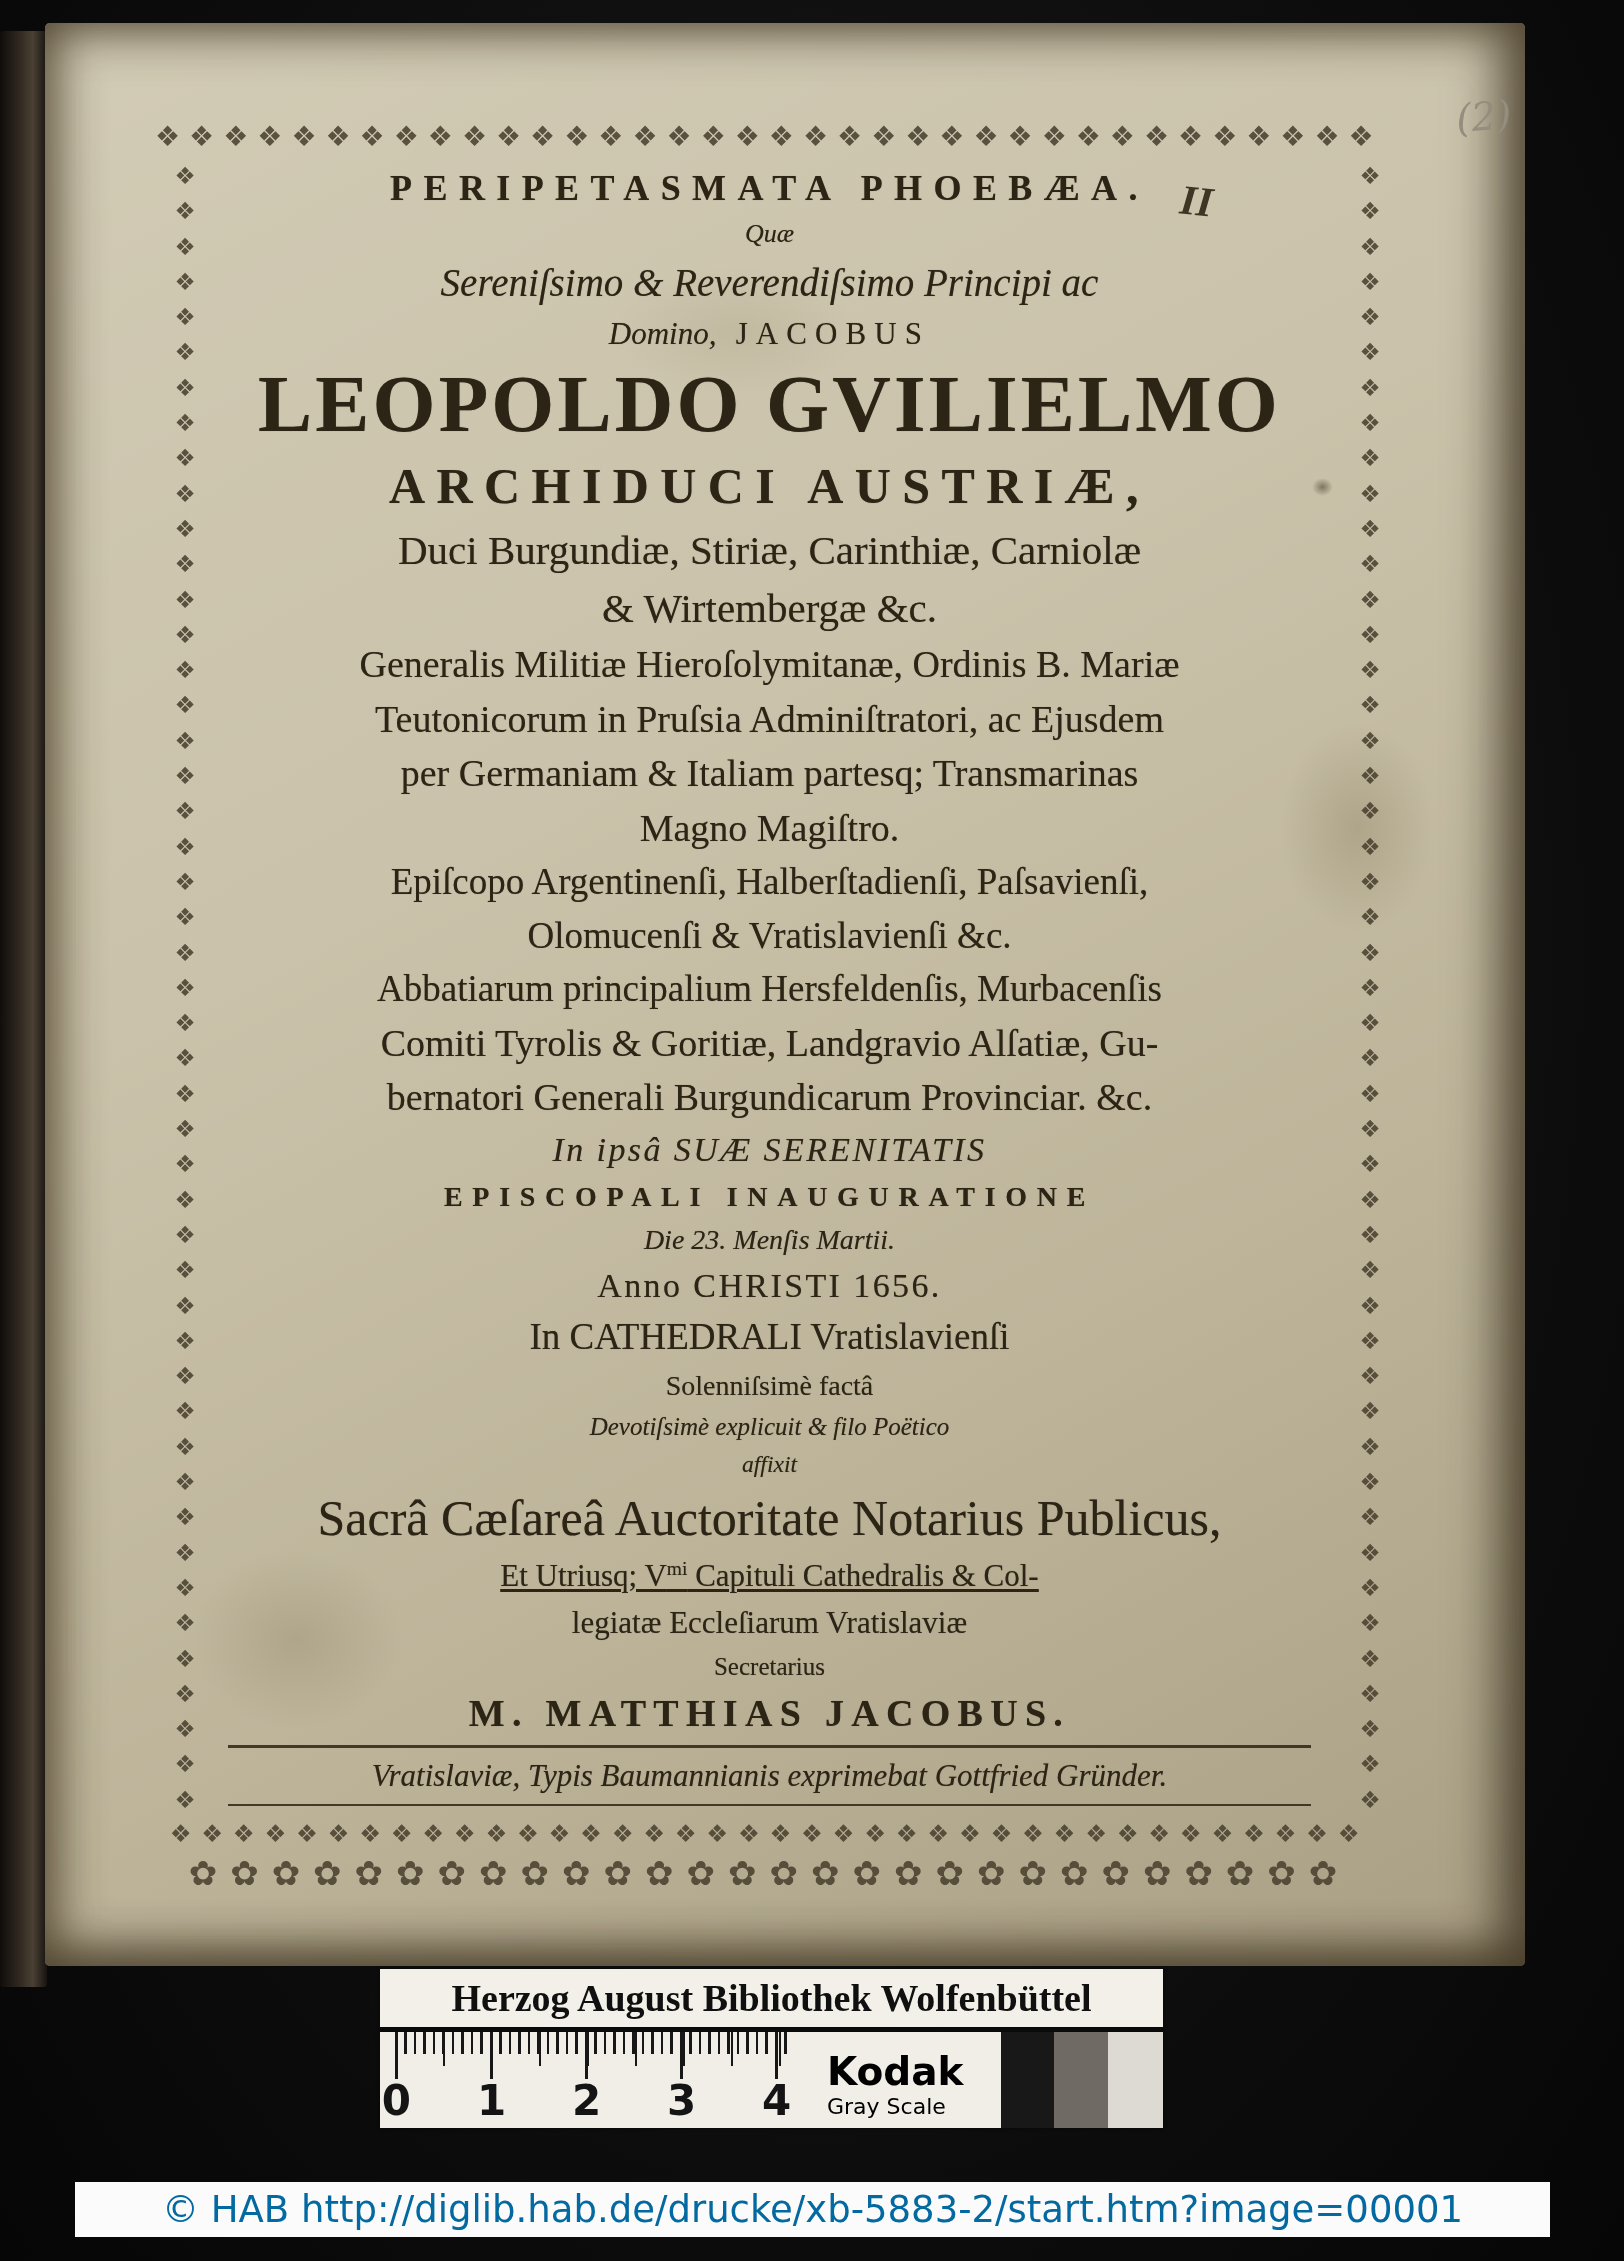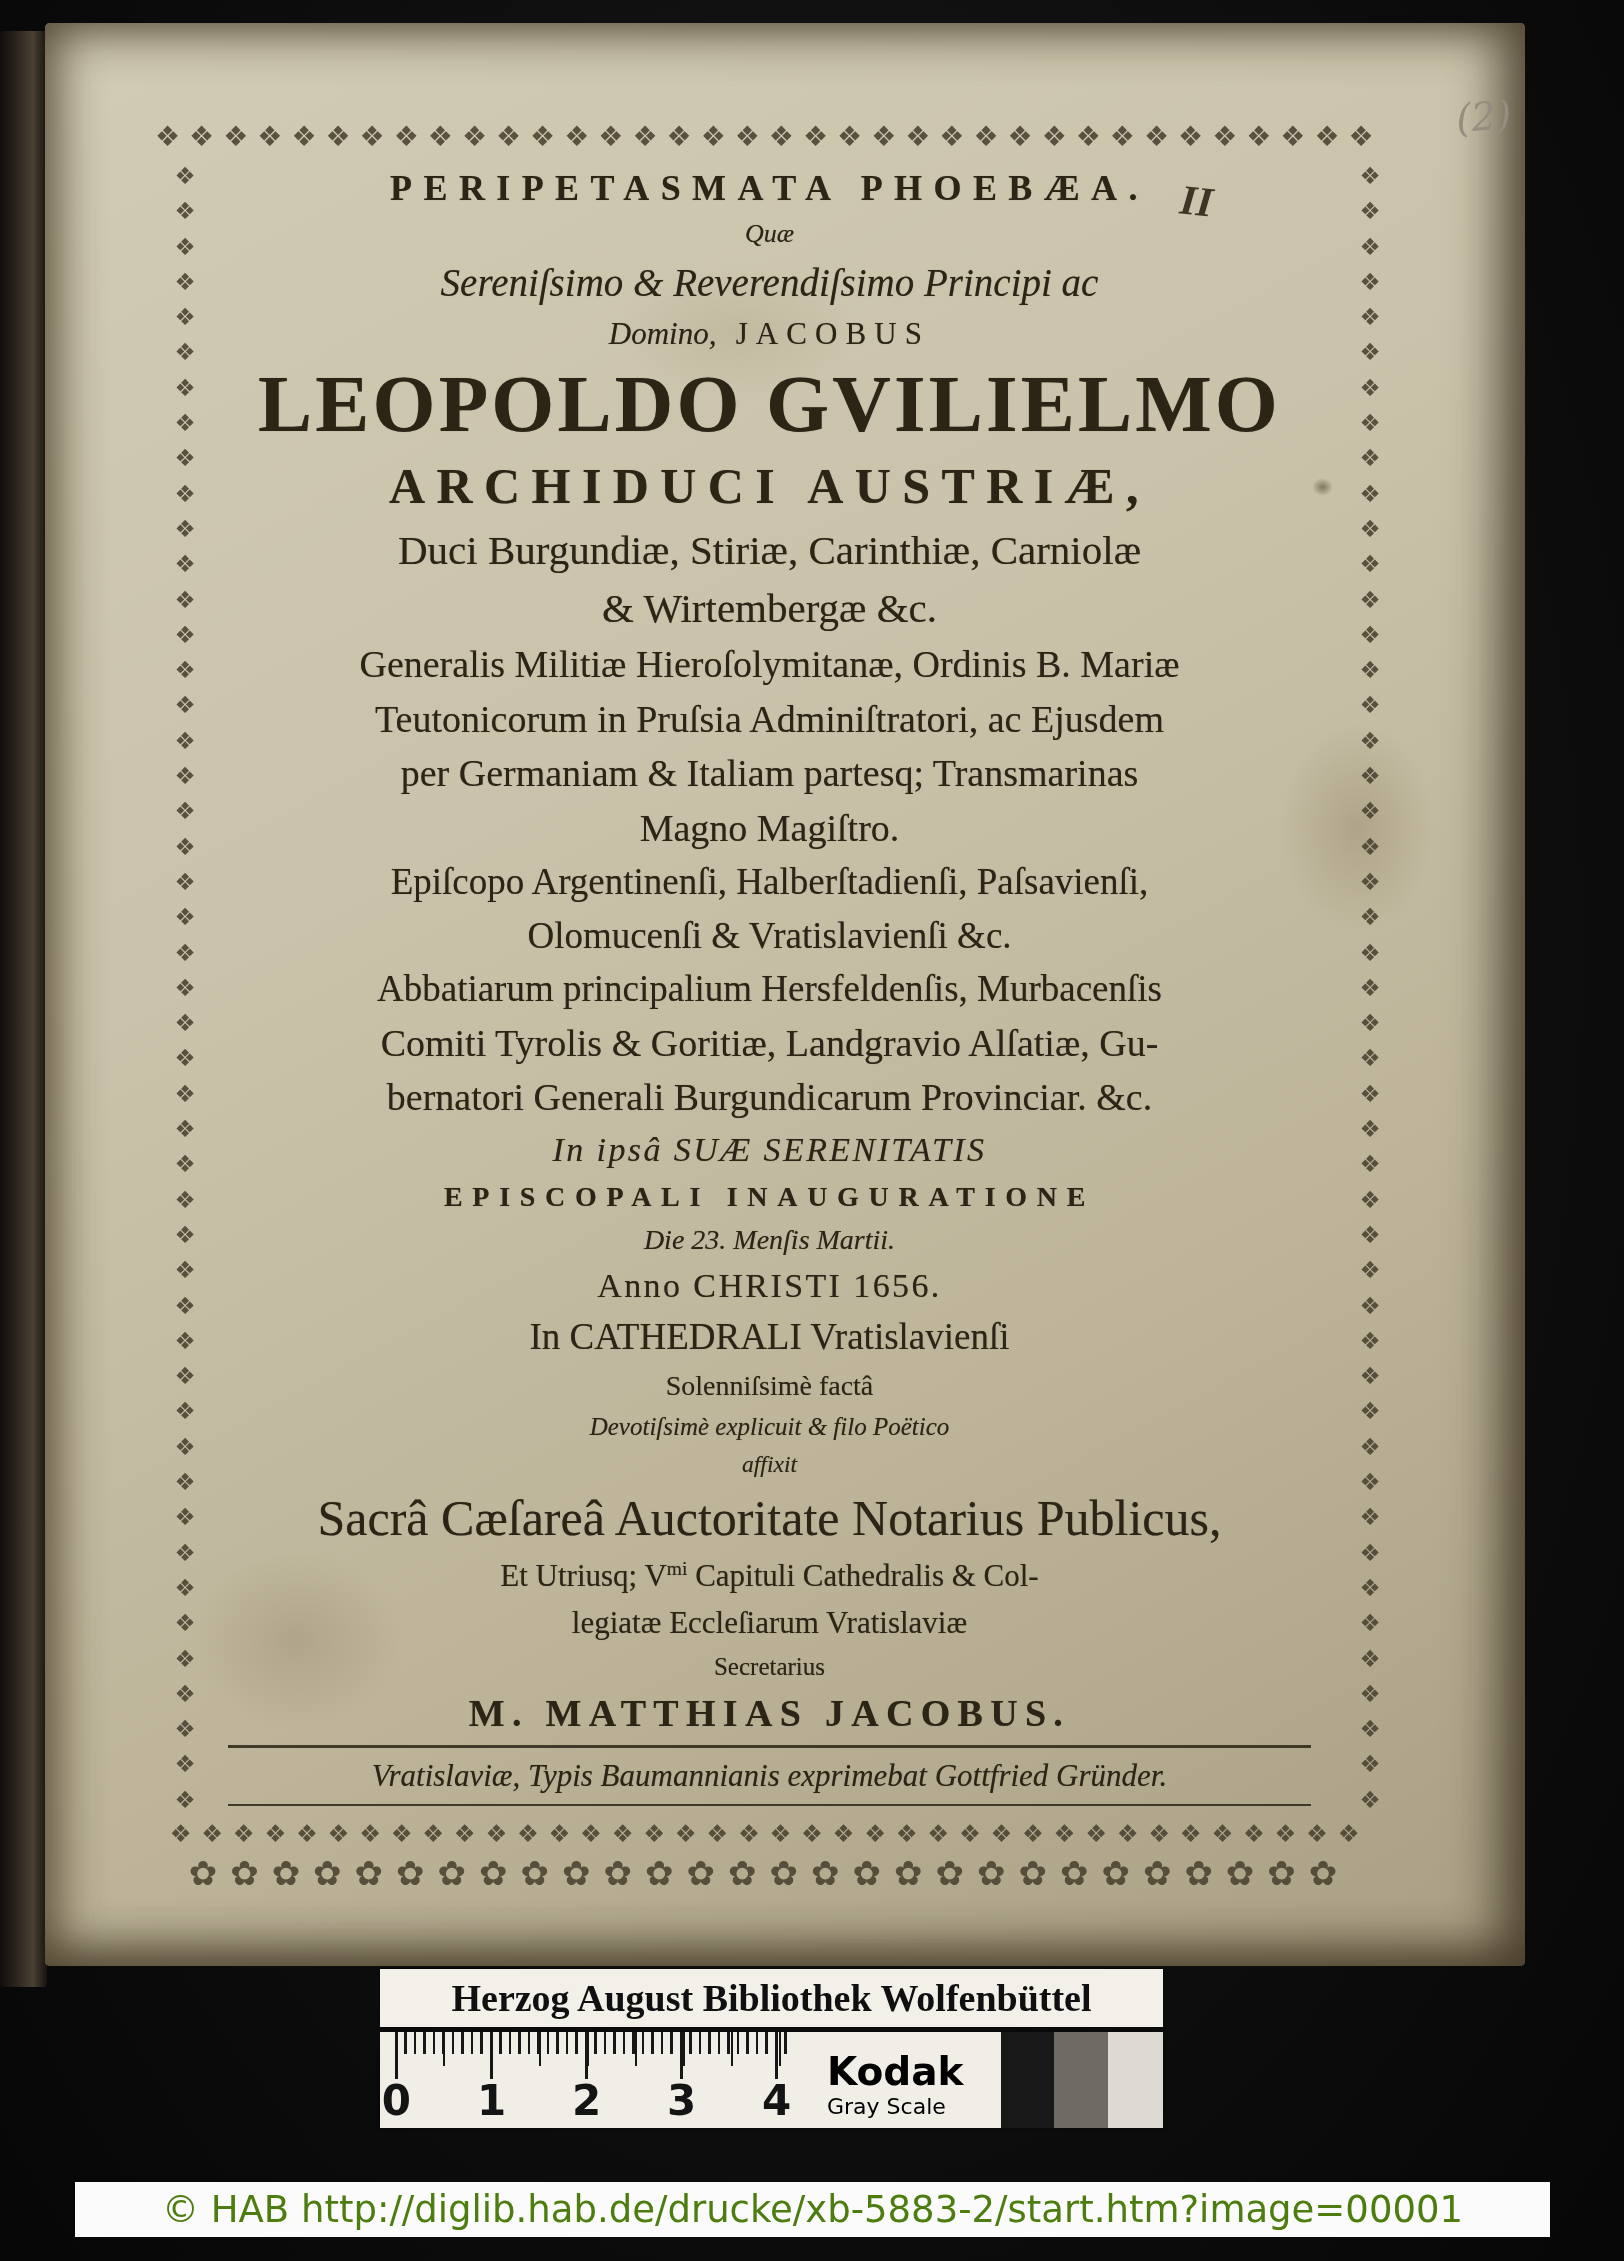--- a/index.html
+++ b/index.html
@@ -53,21 +53,21 @@
   .l-b46{font-size:37px;}
   .l-serenit{font-size:34px;font-style:italic;letter-spacing:2.4px;}
   .l-inaug{font-size:28px;letter-spacing:9.7px;font-weight:700;}
   .l-die{font-size:28px;font-style:italic;}
   .l-anno{font-size:34px;letter-spacing:2.4px;}
   .l-cath{font-size:37px;}
   .l-solenn{font-size:28px;}
   .l-devot{font-size:25px;font-style:italic;}
   .l-affixit{font-size:23.6px;font-style:italic;}
   .l-sacra{font-size:50px;}
-  .l-utriusq{font-size:31px;}
+  .l-utriusq{font-size:31px;text-decoration:underline;}
   .l-utriusq sup{font-size:19.5px;}
   .l-legiatae{font-size:31px;}
   .l-secret{font-size:25px;}
   .l-matthias{font-size:38px;letter-spacing:7.3px;font-weight:700;}
   .l-imprint{font-size:31px;font-style:italic;}
   .rule{width:96%;height:2.4px;background:#2c2415;opacity:.85;}
   .rule2{height:1.6px;}
 
   
   .ink-mark{position:absolute;left:1135px;top:154px;font-size:42px;font-weight:700;font-style:italic;
@@ -93,21 +93,21 @@
   .kodak-word{font-family:"DejaVu Sans",sans-serif;font-weight:700;font-size:39px;line-height:1.1;}
   .grayscale-word{font-family:"DejaVu Sans",sans-serif;font-size:22px;line-height:1.2;}
   .patch{position:absolute;top:0;height:96px;}
   .p1{left:621px;width:54px;background:#181818;}
   .p2{left:674px;width:54px;background:#6f6b64;}
   .p3{left:728px;width:55px;background:#dcdad3;}
 
   
   .caption{position:absolute;left:75px;top:2182px;width:1475px;height:55px;background:#fbfbfb;
     display:flex;align-items:center;justify-content:center;
-    font-family:"DejaVu Sans",sans-serif;font-size:37px;color:#4d7c0f;}
+    font-family:"DejaVu Sans",sans-serif;font-size:37px;color:#0369a1;}
 </style>
 </head>
 <body>
 
 <div class="canvas">
 
   <div class="spine"></div>
 
   <div class="page">
     <div class="stain s1"></div>

